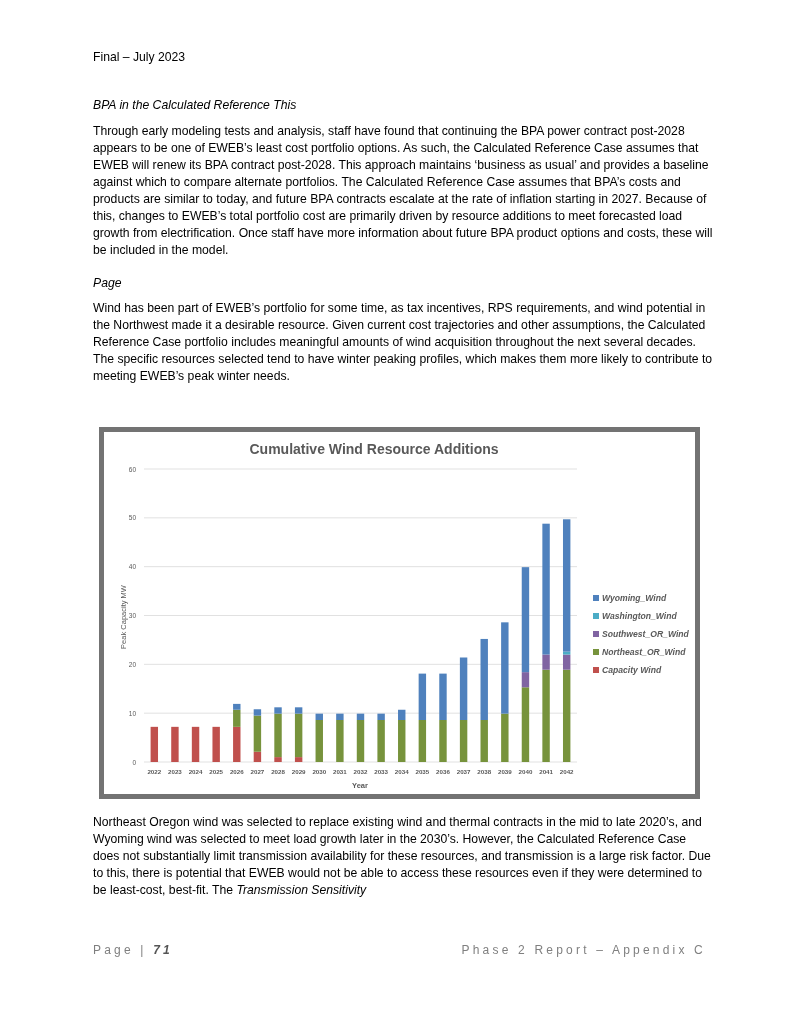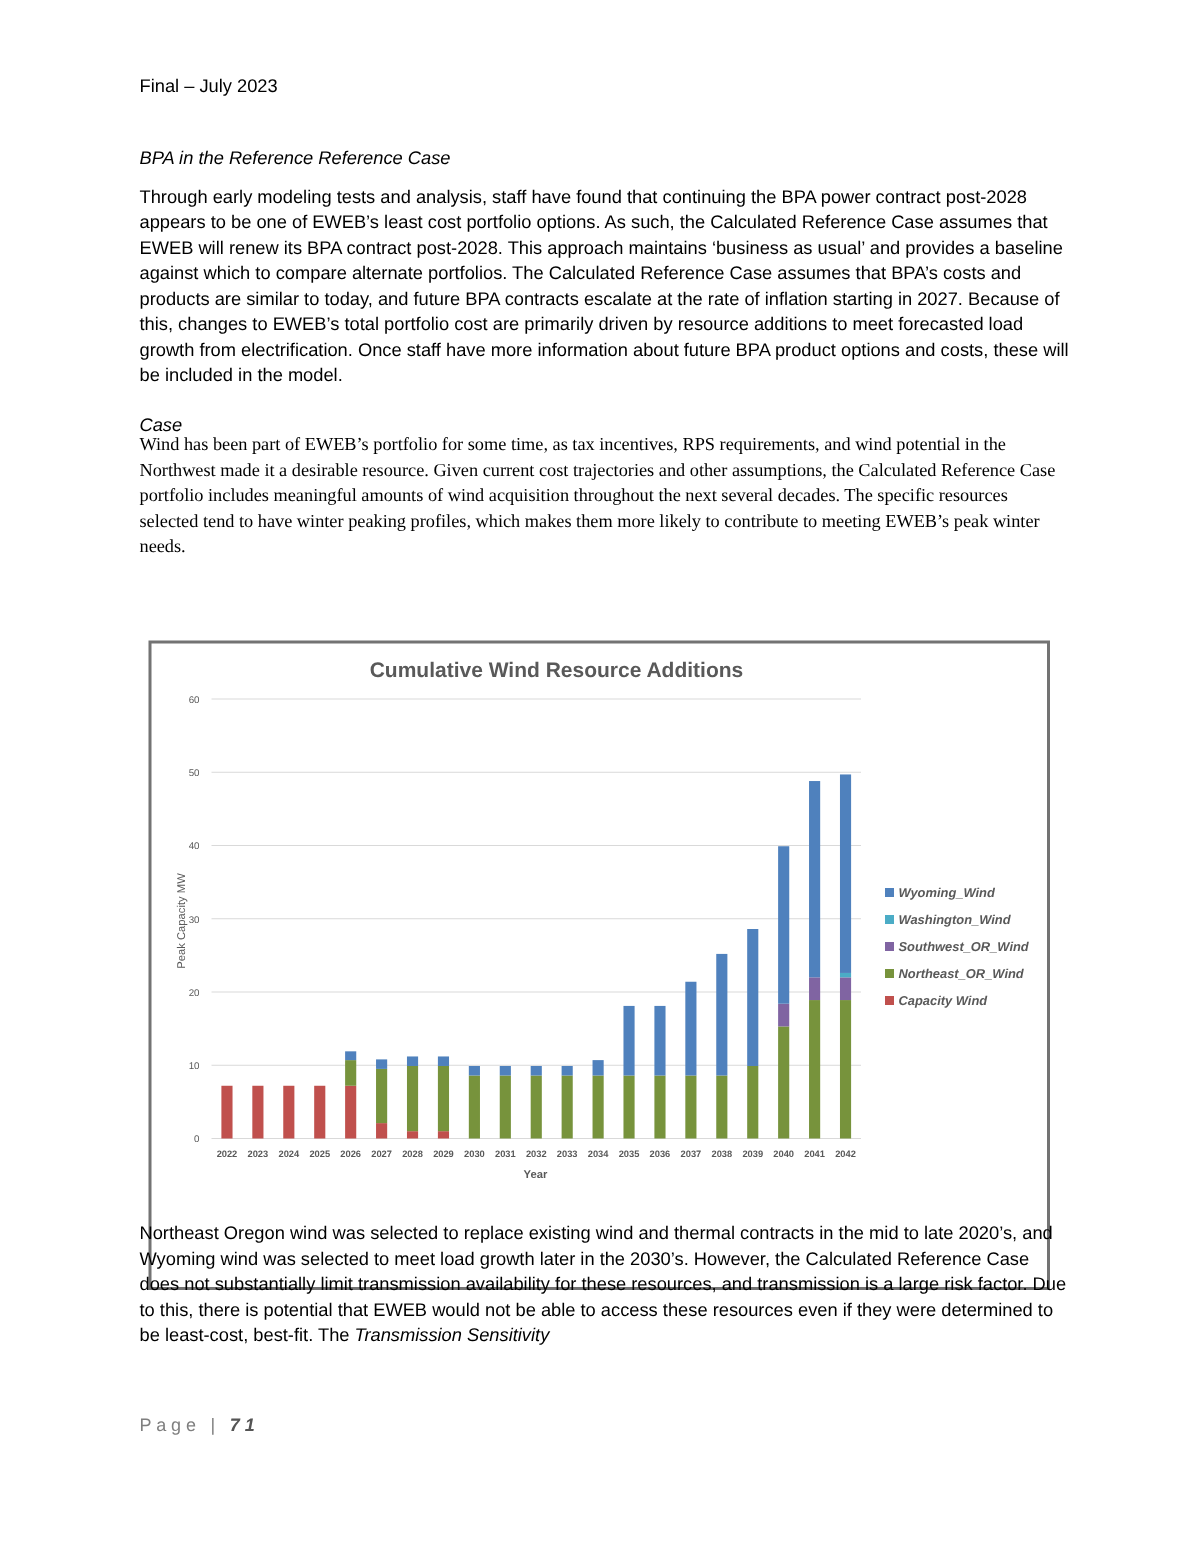--- a/index.html
+++ b/index.html
@@ -5,43 +5,43 @@
   html, body { margin: 0; padding: 0; background: #ffffff; }
   body { width: 800px; height: 1035px; position: relative; overflow: hidden;
          font-family: "Liberation Sans", sans-serif; color: #000; }
   .page { position: absolute; left: 0; top: 0; width: 800px; height: 1035px; }
   .hdr { position: absolute; left: 93px; top: 50px; font-size: 12.2px; }
   .p { position: absolute; left: 93px; width: 620px; font-size: 12.2px; line-height: 17px; margin: 0; }
   .it { font-style: italic; }
   #h1 { top: 97px; }
   #p1 { top: 123px; }
   #h2 { top: 275px; }
-  #p2 { top: 288px; font-family: Liberation Serif, serif; }
+  #p2 { top: 300px; }
   #p3 { top: 814px; }
-  .chart-frame { position: absolute; left: 99px; top: 427px; width: 601px; height: 433px;
-                 border: 2px solid #737373; box-sizing: border-box; background: #fff; }
+  .chart-frame { position: absolute; left: 99px; top: 427px; width: 601px; height: 372px;
+                 border: 5px solid #737373; box-sizing: border-box; background: #fff; }
   .chart-frame svg { position: absolute; left: 0; top: 0; }
   .footer { position: absolute; top: 943px; font-size: 12px; color: #7f7f7f; letter-spacing: 3.2px; }
   #foot-left { left: 93px; }
   #foot-left b { color: #555; font-style: italic; }
   #foot-right { right: 94px; }
   .legend { position: absolute; left: 489px; top: 157px; font-size: 8.6px; color: #595959; font-weight: bold; }
   .legend-item { height: 18px; display: flex; align-items: center; font-style: italic; }
   .legend-swatch { width: 6px; height: 6px; margin-right: 3px; display: inline-block; }
 </style>
 </head>
 <body>
 
 <div class="page">
   <div class="hdr">Final – July 2023</div>
 
-  <p class="p it" id="h1">BPA in the Reference Reference Case</p>
+  <p class="p it" id="h1">BPA in the Calculated Reference This</p>
   <p class="p" id="p1">Through early modeling tests and analysis, staff have found that continuing the BPA power contract post-2028 appears to be one of EWEB’s least cost portfolio options. As such, the Calculated Reference Case assumes that EWEB will renew its BPA contract post-2028. This approach maintains ‘business as usual’ and provides a baseline against which to compare alternate portfolios. The Calculated Reference Case assumes that BPA’s costs and products are similar to today, and future BPA contracts escalate at the rate of inflation starting in 2027. Because of this, changes to EWEB’s total portfolio cost are primarily driven by resource additions to meet forecasted load growth from electrification. Once staff have more information about future BPA product options and costs, these will be included in the model.</p>
 
-  <p class="p it" id="h2">Case</p>
+  <p class="p it" id="h2">Page</p>
   <p class="p" id="p2">Wind has been part of EWEB’s portfolio for some time, as tax incentives, RPS requirements, and wind potential in the Northwest made it a desirable resource. Given current cost trajectories and other assumptions, the Calculated Reference Case portfolio includes meaningful amounts of wind acquisition throughout the next several decades. The specific resources selected tend to have winter peaking profiles, which makes them more likely to contribute to meeting EWEB’s peak winter needs.</p>
 
   <div class="chart-frame">
     <svg id="chart-svg" width="601" height="368">
       <text id="chart-title" x="270" y="22" text-anchor="middle" font-family="Liberation Sans, sans-serif" font-size="14" font-weight="bold" fill="#595959">Cumulative Wind Resource Additions</text>
       <g id="grid-g">
           <line x1="40" x2="473" y1="330" y2="330" stroke="#d9d9d9" stroke-width="0.8"></line>
           <line x1="40" x2="473" y1="281.1666666666667" y2="281.1666666666667" stroke="#d9d9d9" stroke-width="0.8"></line>
           <line x1="40" x2="473" y1="232.33333333333334" y2="232.33333333333334" stroke="#d9d9d9" stroke-width="0.8"></line>
           <line x1="40" x2="473" y1="183.5" y2="183.5" stroke="#d9d9d9" stroke-width="0.8"></line>
@@ -152,13 +152,14 @@
         <div class="legend-item">
           <span class="legend-swatch" style="background: rgb(192, 80, 77);"></span>
           <span>Capacity Wind</span>
         </div>
       </div>
   </div>
 
   <p class="p" id="p3"><span>Northeast Oregon wind was selected to replace existing wind and thermal contracts in the mid to late 2020’s, and Wyoming wind was selected to meet load growth later in the 2030’s. However, the Calculated Reference Case does not substantially limit transmission availability for these resources, and transmission is a large risk factor. Due to this, there is potential that EWEB would not be able to access these resources even if they were determined to be least-cost, best-fit. The </span><span class="it">Transmission Sensitivity</span></p>
 
   <div class="footer" id="foot-left"><span>Page | </span><b>71</b></div>
+  <div class="footer" id="foot-right">Phase 2 Report – Appendix C</div>
 </div>
 
 </body></html>

